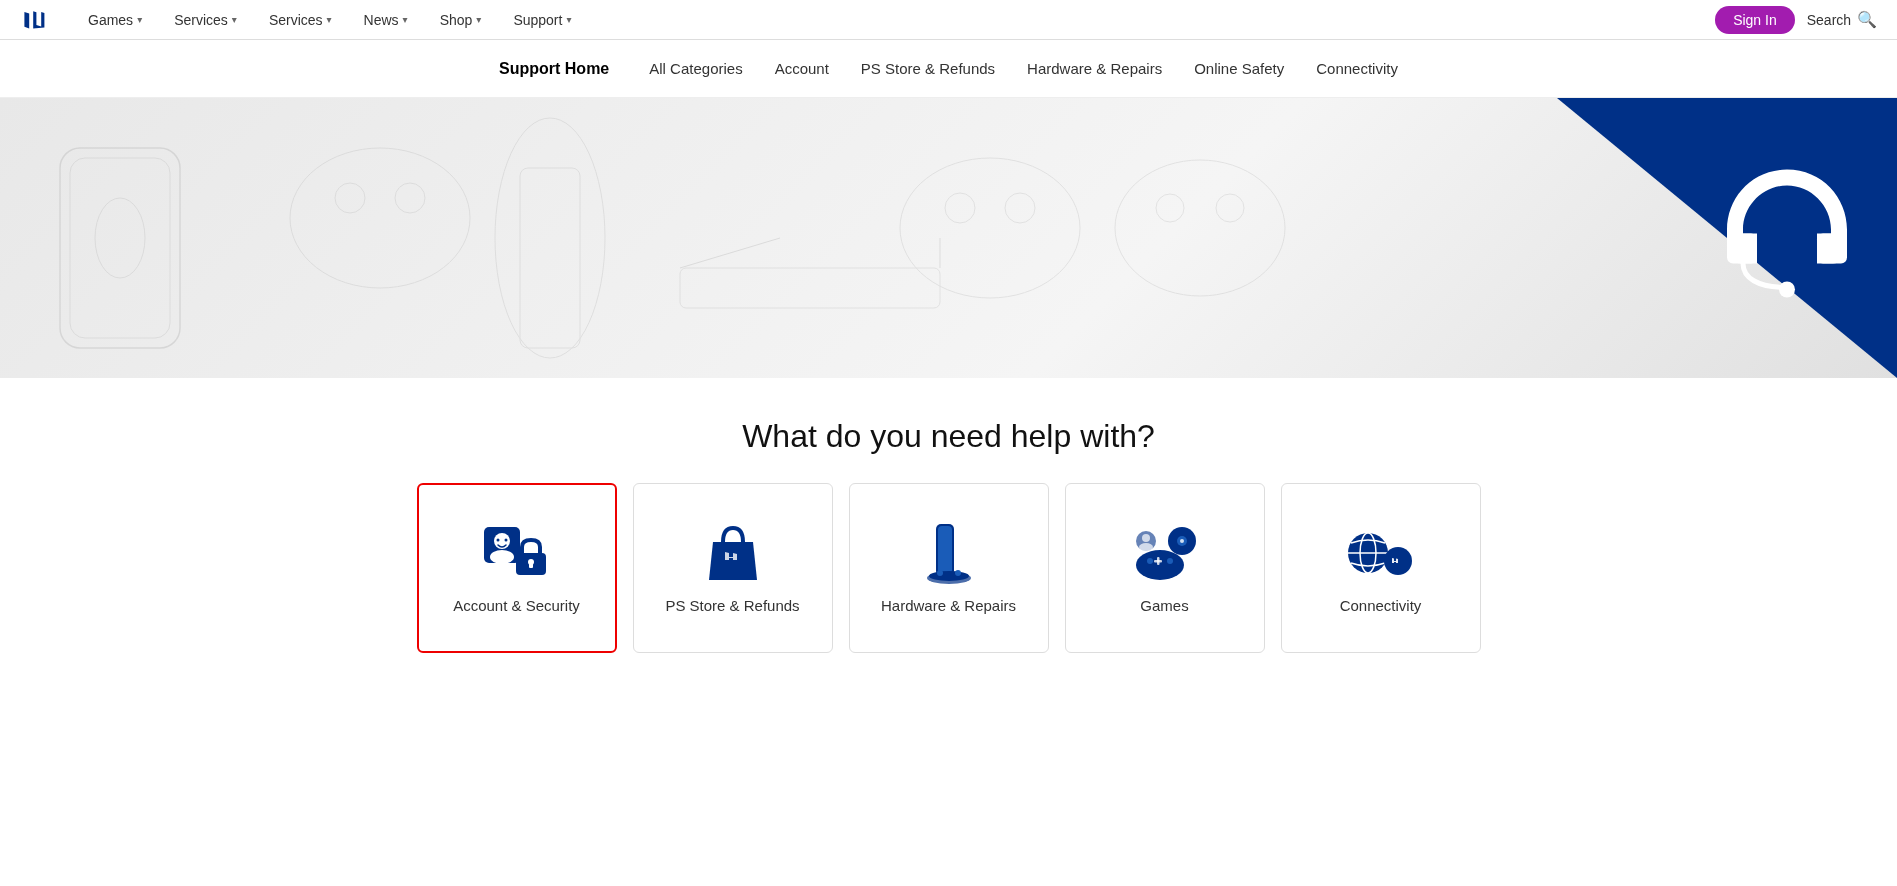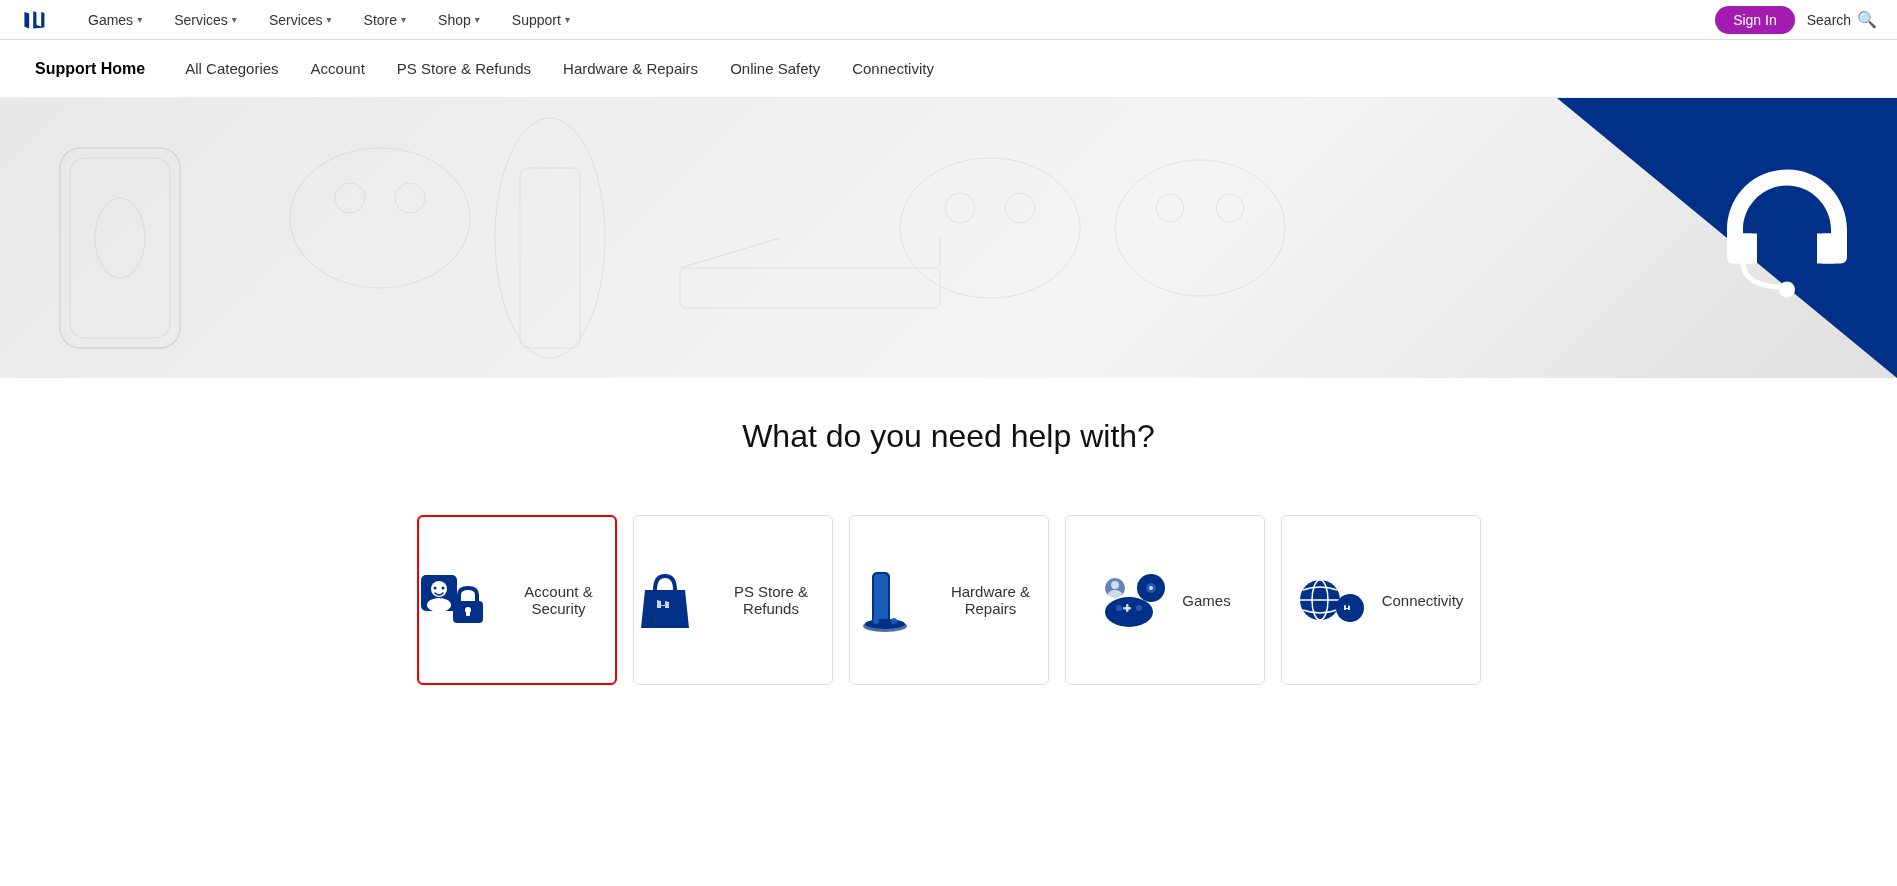--- a/index.html
+++ b/index.html
@@ -73,20 +73,21 @@
     }
 
     
     .sub-nav {
       display: flex;
       align-items: center;
       height: 58px;
       padding: 0 35px;
       border-bottom: 1px solid #eee;
       background: #fff;
+      justify-content: center;
     }
     .sub-nav .support-home {
       font-size: 16px;
       font-weight: 600;
       color: #000;
       cursor: pointer;
       margin-right: 40px;
       white-space: nowrap;
     }
     .sub-nav .sub-nav-items {
@@ -191,28 +192,27 @@
       flex-wrap: wrap;
       max-width: 1400px;
       margin: 0 auto;
     }
     .category-card {
       width: 200px;
       height: 170px;
       border: 1px solid #ddd;
       border-radius: 6px;
       display: flex;
-      flex-direction: row;
+      flex-direction: column;
       align-items: center;
       justify-content: center;
       cursor: pointer;
       background: #fff;
       transition: box-shadow 0.2s;
       gap: 14px;
-      margin-top: 32px;
     }
     .category-card.selected {
       border: 2px solid #e00;
     }
     .category-icon {
       width: 70px;
       height: 60px;
       display: flex;
       align-items: center;
       justify-content: center;
@@ -238,21 +238,21 @@
     </div>
     <div class="nav-item">
       <span>Services</span>
       <span class="chevron">▾</span>
     </div>
     <div class="nav-item">
       <span>Services</span>
       <span class="chevron">▾</span>
     </div>
     <div class="nav-item">
-      <span>Store</span>
+      <span>News</span>
       <span class="chevron">▾</span>
     </div>
     <div class="nav-item">
       <span>Shop</span>
       <span class="chevron">▾</span>
     </div>
     <div class="nav-item">
       <span>Support</span>
       <span class="chevron">▾</span>
     </div>

